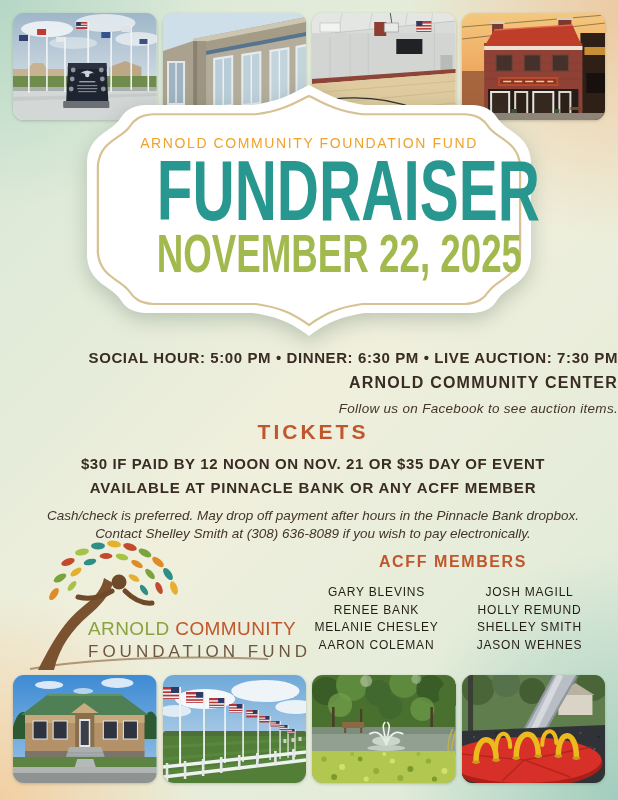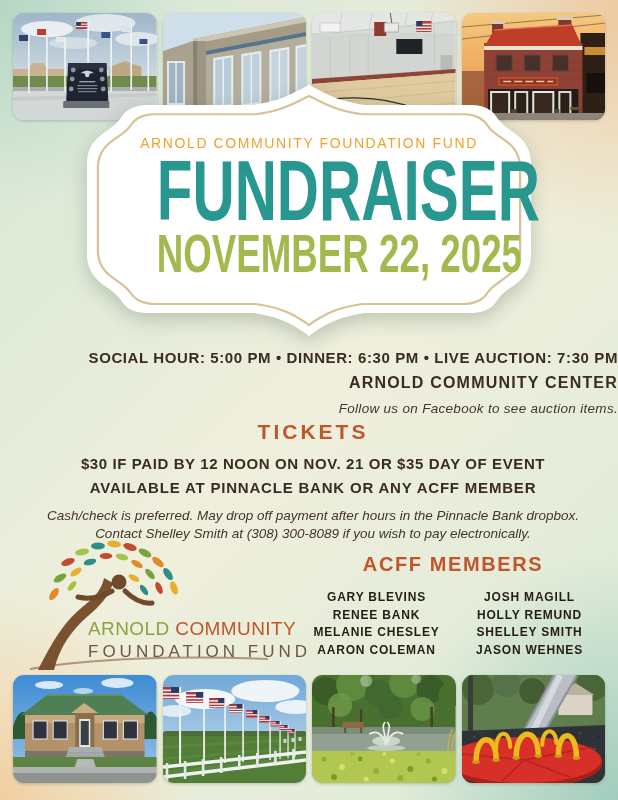--- a/index.html
+++ b/index.html
@@ -40,24 +40,24 @@
 
   .logo-block{position:absolute;left:16px;top:538px;width:272px;height:142px;z-index:2;}
   .logo-tree{position:absolute;inset:0;}
   .logo-text{position:absolute;left:72px;top:80px;white-space:nowrap;}
   .logo-line1{font-size:19px;font-weight:400;letter-spacing:.4px;}
   .logo-green{color:#8ba33f;}
   .logo-rust{color:#c1562c;}
   .logo-line2{margin-top:2px;font-size:17px;letter-spacing:4px;color:#6f563e;}
 
   .members{position:absolute;left:300px;top:553px;width:306px;z-index:2;}
-  .members-heading{text-align:center;font-size:20px;font-weight:700;letter-spacing:1.6px;color:#c1562c;}
+  .members-heading{text-align:center;font-size:16px;font-weight:700;letter-spacing:1.6px;color:#c1562c;}
   .member-cols{display:flex;margin-top:13px;}
   .member-col{width:50%;text-align:center;}
-  .member-name{font-size:12px;font-weight:700;letter-spacing:.8px;color:#241d16;line-height:17.5px;}
+  .member-name{font-size:12px;font-weight:400;letter-spacing:.8px;color:#241d16;line-height:17.5px;}
 </style>
 </head>
 <body>
 
 <div class="flyer">
 
   <div class="photo-row row-top">
     <div class="photo">
       <svg viewBox="0 0 143 107" preserveAspectRatio="none">
         <defs>
@@ -225,21 +225,21 @@
     <div class="schedule">SOCIAL HOUR: 5:00 PM • DINNER: 6:30 PM • LIVE AUCTION: 7:30 PM</div>
     <div class="venue">ARNOLD COMMUNITY CENTER</div>
     <div class="fb-note">Follow us on Facebook to see auction items.</div>
   </div>
 
   <div class="tickets-block">
     <div class="tickets-heading">TICKETS</div>
     <div class="price-line">$30 IF PAID BY 12 NOON ON NOV. 21 OR $35 DAY OF EVENT</div>
     <div class="avail-line">AVAILABLE AT PINNACLE BANK OR ANY ACFF MEMBER</div>
     <div class="pay-note1">Cash/check is preferred. May drop off payment after hours in the Pinnacle Bank dropbox.</div>
-    <div class="pay-note2">Contact Shelley Smith at (308) 300-8089 if you wish to pay electronically.</div>
+    <div class="pay-note2">Contact Shelley Smith at (308) 636-8089 if you wish to pay electronically.</div>
   </div>
 
   <div class="logo-block">
     <svg class="logo-tree" viewBox="0 0 272 142">
       <path d="M22 132 C40 96 52 80 70 66 C80 58 86 50 88 40 L97 45 C93 58 84 68 72 78 C56 92 44 108 38 132 Z" fill="#7a5230"></path>
       <path d="M14 131 C70 121 160 117 252 121" stroke="#7a5230" stroke-width="2" fill="none" opacity=".55"></path>
       <circle cx="103" cy="44" r="7.5" fill="#6e4a2a"></circle>
       <path d="M96 53 C84 60 74 62 62 59" stroke="#6e4a2a" stroke-width="5" stroke-linecap="round" fill="none"></path>
       <path d="M109 53 C118 62 126 66 136 65" stroke="#6e4a2a" stroke-width="5" stroke-linecap="round" fill="none"></path>
       <g>

